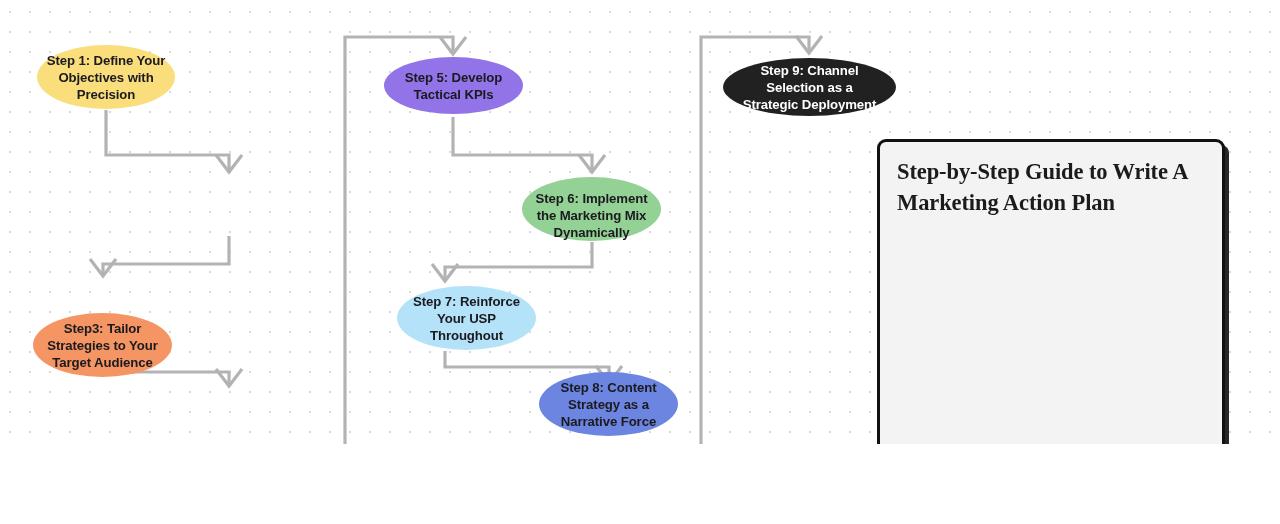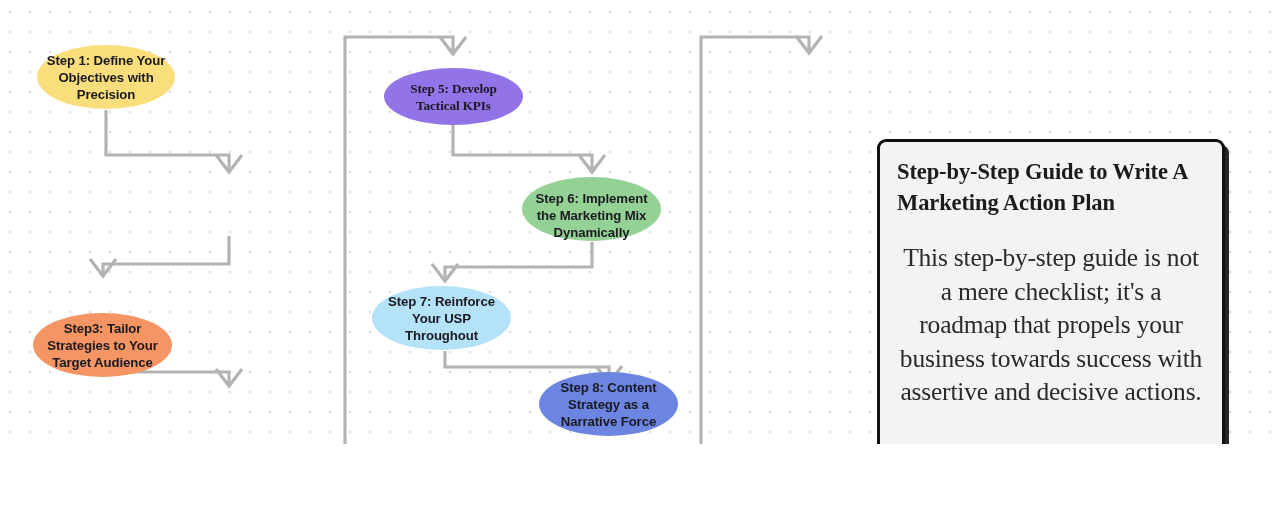--- a/index.html
+++ b/index.html
@@ -123,42 +123,46 @@
   </div>
 
 
   <div class="node" style="left:33px; top:281px; width:139px; height:64px; background:#f59563;margin-top:32px;">
     <span class="label">Step3: Tailor
 Strategies to Your
 Target Audience</span>
   </div>
 
 
-  <div class="node" style="left:384px; top:68px; width:139px; height:57px; background:#9273e8;font-family:Liberation Serif, serif;">
+  <div class="node" style="left:384px; top:57px; width:139px; height:57px; background:#9273e8;">
     <span class="label">Step 5: Develop
 Tactical KPIs</span>
   </div>
 
   <div class="node" style="left:522px; top:177px; width:139px; height:64px; background:#93d194;align-items:flex-end;">
     <span class="label">Step 6: Implement
 the Marketing Mix
 Dynamically</span>
   </div>
 
-  <div class="node" style="left:372px; top:286px; width:139px; height:64px; background:#b4e2f8;">
+  <div class="node" style="left:397px; top:286px; width:139px; height:64px; background:#b4e2f8;">
     <span class="label">Step 7: Reinforce
 Your USP
 Throughout</span>
   </div>
 
   <div class="node" style="left:539px; top:372px; width:139px; height:64px; background:#6c85e0;">
     <span class="label">Step 8: Content
 Strategy as a
 Narrative Force</span>
   </div>
 
+  <div class="node dark" style="left:723px; top:58px; width:173px; height:58px; background:#212121;">
+    <span class="label">Step 9: Channel
+Selection as a
+Strategic Deployment</span>
+  </div>
 
   <div id="info-panel">
     <div id="panel-title">Step-by-Step Guide to Write A Marketing Action Plan</div>
-    <div id="panel-body">This step-by-step guide is not a mere checklist; it's a roadmap that propels your business towards success with assertive and decisive actions.</div>
   </div>
 
 </div>
 
 </body></html>

